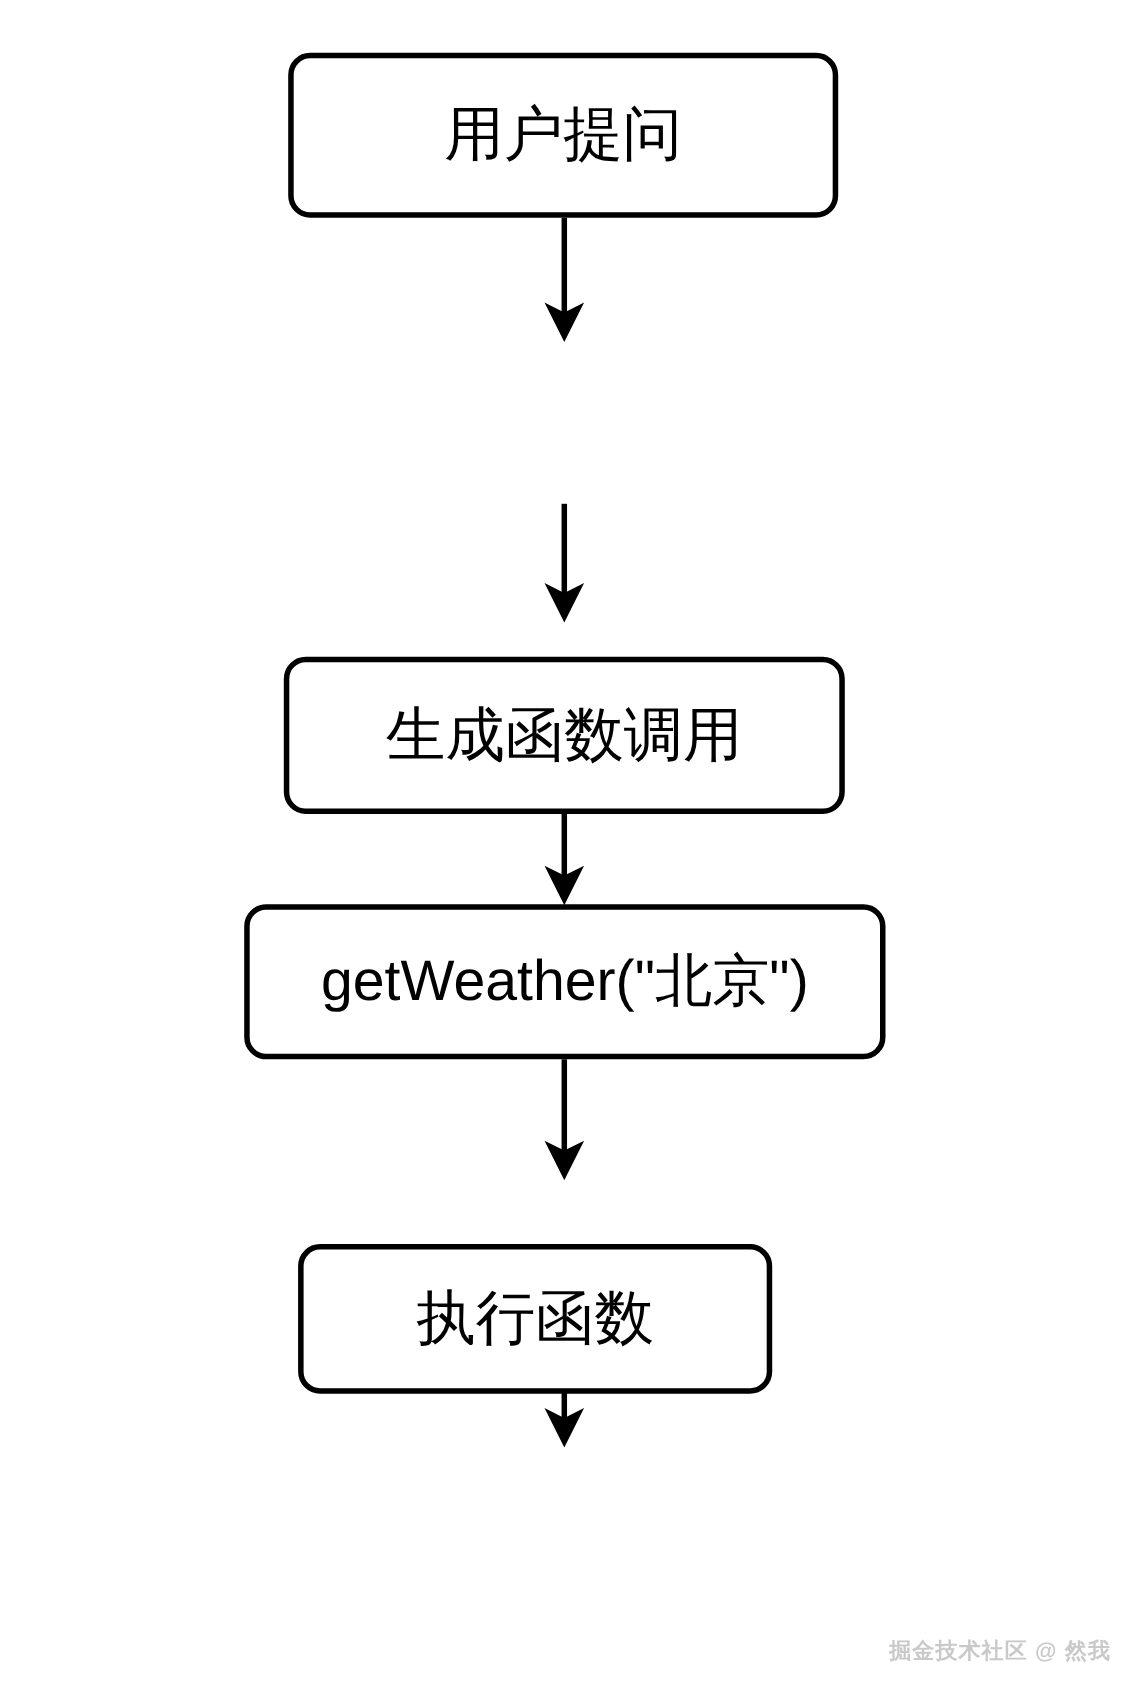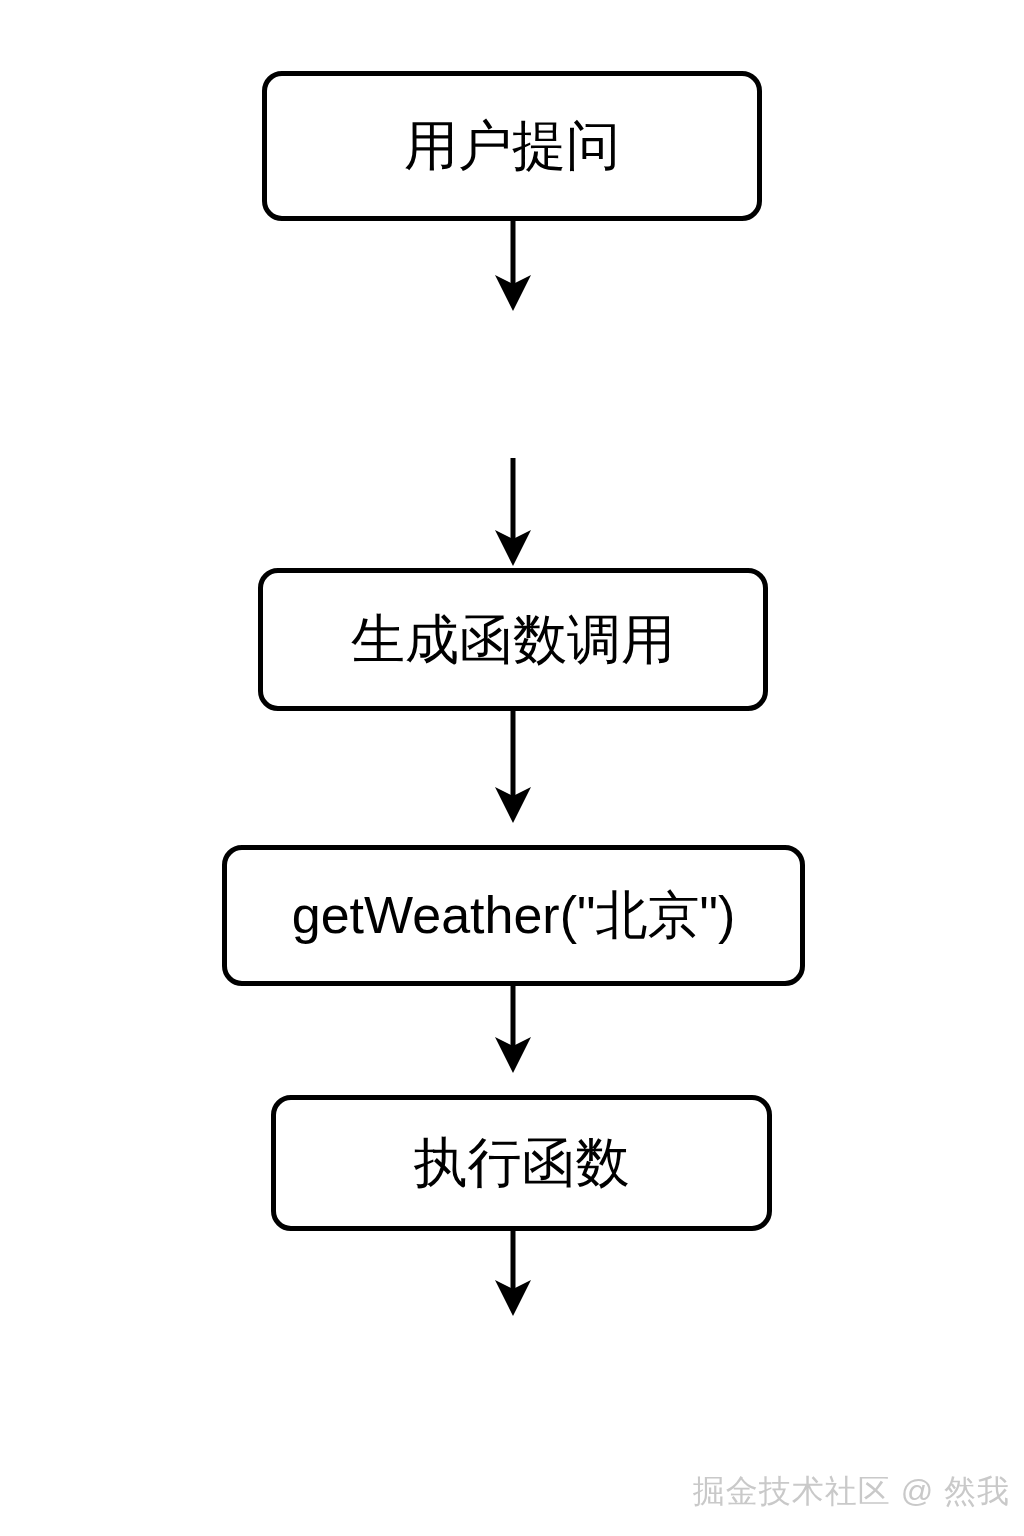--- a/index.html
+++ b/index.html
@@ -29,43 +29,42 @@
   .node-box {
     position: absolute;
     box-sizing: border-box;
     background: #ffffff;
     border: 5px solid #000000;
     border-radius: 20px;
     display: flex;
     align-items: center;
     justify-content: center;
     z-index: 2;
-    margin-top: 23px;
   }
   .node-label {
     color: #000000;
     font-family: "Liberation Sans", "DejaVu Sans", sans-serif;
     font-size: 54px;
     font-weight: 400;
     line-height: 1.1;
     letter-spacing: 0px;
     white-space: nowrap;
     text-align: center;
   }
   .node-label.code-label {
     font-size: 52px;
   }
   #watermark {
     position: absolute;
     right: 14px;
     bottom: 22px;
     color: #c9c9c9;
     font-family: "Liberation Sans", "DejaVu Sans", sans-serif;
-    font-size: 32px;
-    font-weight: 400;
+    font-size: 20px;
+    font-weight: 700;
     letter-spacing: 1px;
     white-space: nowrap;
     z-index: 3;
     user-select: none;
     margin-top: 44px;
   }
 </style>
 </head>
 <body>
 
@@ -86,28 +85,28 @@
       <path d="M 513 1073 L 495 1037 L 513 1046 L 531 1037 Z"></path>
       <path d="M 513 1316 L 495 1280 L 513 1289 L 531 1280 Z"></path>
     </g>
   </svg>
 
   <div class="node-box" style="left:262px; top:48px; width:500px; height:150px;">
     <span class="node-label">用户提问</span>
   </div>
 
 
-  <div class="node-box" style="left:258px; top:545px; width:510px; height:143px;">
+  <div class="node-box" style="left:258px; top:597px; width:510px; height:143px;">
     <span class="node-label">生成函数调用</span>
   </div>
 
   <div class="node-box" style="left:222px; top:822px; width:583px; height:141px;">
     <span class="node-label code-label">getWeather("北京")</span>
   </div>
 
-  <div class="node-box" style="left:271px; top:1072px; width:501px; height:136px;">
+  <div class="node-box" style="left:271px; top:1131px; width:431px; height:136px;">
     <span class="node-label">执行函数</span>
   </div>
 
 
   <div id="watermark">掘金技术社区 @ 然我</div>
 
 </div>
 
 </body></html>

